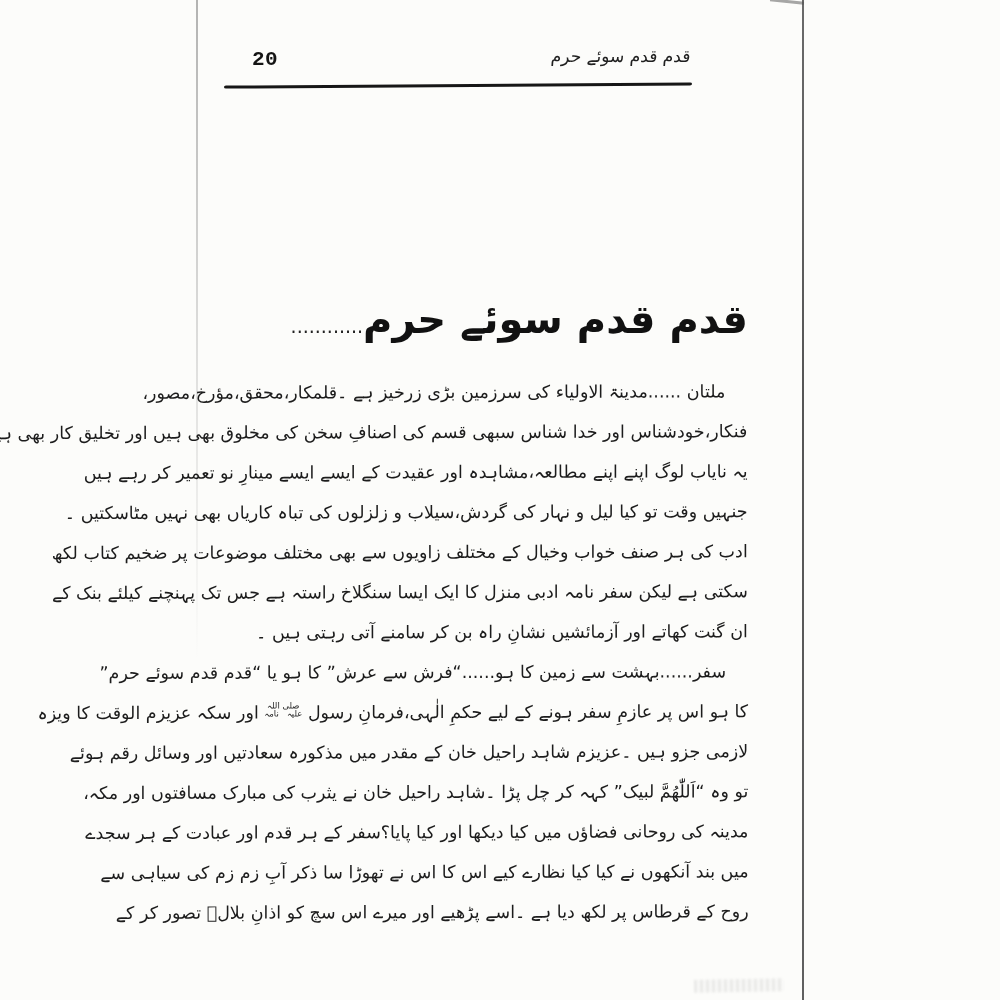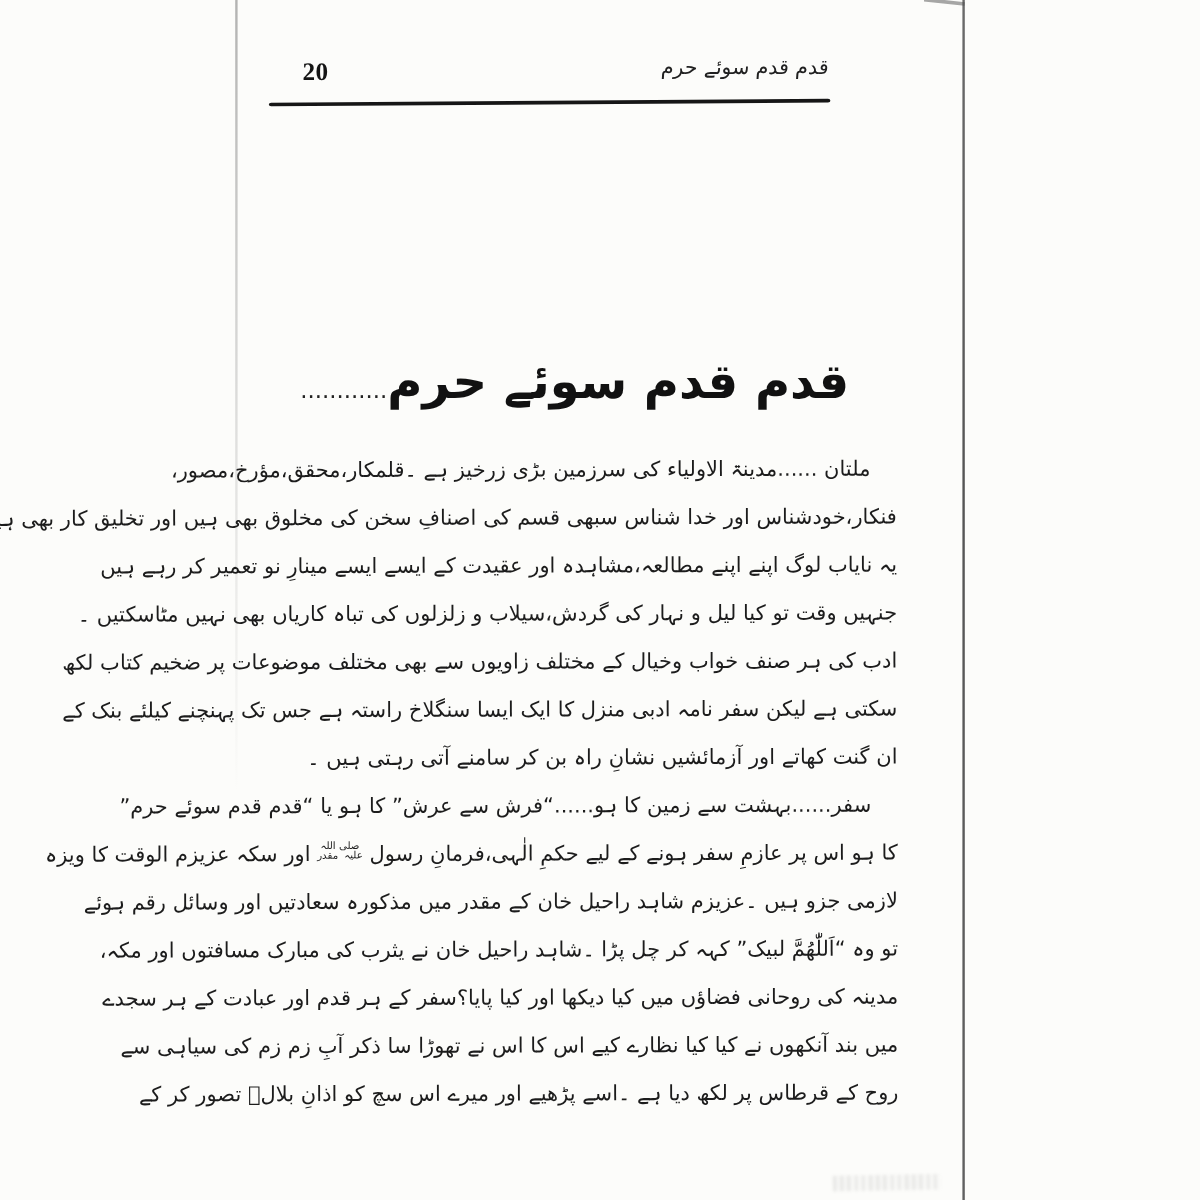--- a/index.html
+++ b/index.html
@@ -17,38 +17,38 @@
     position:absolute; left:802px; top:0; width:2px; height:1000px;
     background:linear-gradient(to bottom, #6a6a6a, #555 40%, #606060);
   }
   .corner-tick{
     position:absolute; left:770px; top:0; width:34px; height:3px;
     background:rgba(80,80,80,.5); transform:rotate(6deg);
   }
   
   .page-number{
     position:absolute; left:252px; top:48px;
-    font-family:Liberation Serif, serif; font-weight:bold;
+    font-family:Liberation Mono, monospace; font-weight:bold;
     font-size:21px; color:#141414; letter-spacing:.5px;
   }
   .running-title{
     position:absolute; right:310px; top:46px;
     direction:rtl; font-size:17px; color:#202020;
     font-family:"DejaVu Sans", sans-serif;
     transform:skewX(-4deg);
   }
   .header-rule{
     position:absolute; left:224px; top:84px; width:468px; height:3px;
     background:#161616; border-radius:2px/1.5px;
     transform:rotate(-0.4deg);
   }
   
   .chapter-title{
     position:absolute; left:210px; top:288px; width:538px; height:62px;
-    margin:0; direction:rtl; text-align:center;
+    margin:0; direction:rtl; text-align:right;
     font-size:40px; font-weight:bold; color:#111;
     font-family:"DejaVu Sans", sans-serif; line-height:62px;
     letter-spacing:-.5px; white-space:nowrap;
   }
   .title-dots{
     font-size:19px; font-weight:normal; letter-spacing:2px; color:#222;
     vertical-align:baseline;
   }
   
   .body-text{
@@ -93,21 +93,21 @@
     <div class="line indent">ملتان ......مدینۃ الاولیاء کی سرزمین بڑی زرخیز ہے ۔قلمکار،محقق،مؤرخ،مصور،</div>
     <div class="line">فنکار،خودشناس اور خدا شناس سبھی قسم کی اصنافِ سخن کی مخلوق بھی ہیں اور تخلیق کار بھی ہیں ۔</div>
     <div class="line">یہ نایاب لوگ اپنے اپنے مطالعہ،مشاہدہ اور عقیدت کے ایسے ایسے مینارِ نو تعمیر کر رہے ہیں</div>
     <div class="line">جنہیں وقت تو کیا لیل و نہار کی گردش،سیلاب و زلزلوں کی تباہ کاریاں بھی نہیں مٹاسکتیں ۔</div>
     <div class="line">ادب کی ہر صنف خواب وخیال کے مختلف زاویوں سے بھی مختلف موضوعات پر ضخیم کتاب لکھ</div>
     <div class="line">سکتی ہے لیکن سفر نامہ ادبی منزل کا ایک ایسا سنگلاخ راستہ ہے جس تک پہنچنے کیلئے بنک کے</div>
     <div class="line short">ان گنت کھاتے اور آزمائشیں نشانِ راہ بن کر سامنے آتی رہتی ہیں ۔</div>
     <div class="line indent">سفر......بہشت سے زمین کا ہو......“فرش سے عرش” کا ہو یا “قدم قدم سوئے حرم”</div>
     <div class="line">
       <span>کا ہو اس پر عازمِ سفر ہونے کے لیے حکمِ الٰہی،فرمانِ رسول</span>
-      <span class="honorific">صلی اللہ علیہ مقدر</span>
+      <span class="honorific">صلی اللہ علیہ نامہ</span>
       <span>اور سکہ عزیزم الوقت کا ویزہ</span>
     </div>
     <div class="line">لازمی جزو ہیں ۔عزیزم شاہد راحیل خان کے مقدر میں مذکورہ سعادتیں اور وسائل رقم ہوئے</div>
     <div class="line">تو وہ “اَللّٰھُمَّ لبیک” کہہ کر چل پڑا ۔شاہد راحیل خان نے یثرب کی مبارک مسافتوں اور مکہ،</div>
     <div class="line">مدینہ کی روحانی فضاؤں میں کیا دیکھا اور کیا پایا؟سفر کے ہر قدم اور عبادت کے ہر سجدے</div>
     <div class="line">میں بند آنکھوں نے کیا کیا نظارے کیے اس کا اس نے تھوڑا سا ذکر آبِ زم زم کی سیاہی سے</div>
     <div class="line">روح کے قرطاس پر لکھ دیا ہے ۔اسے پڑھیے اور میرے اس سچ کو اذانِ بلالؓ تصور کر کے</div>
   </main>
 
   <div class="scan-smudge"></div>

